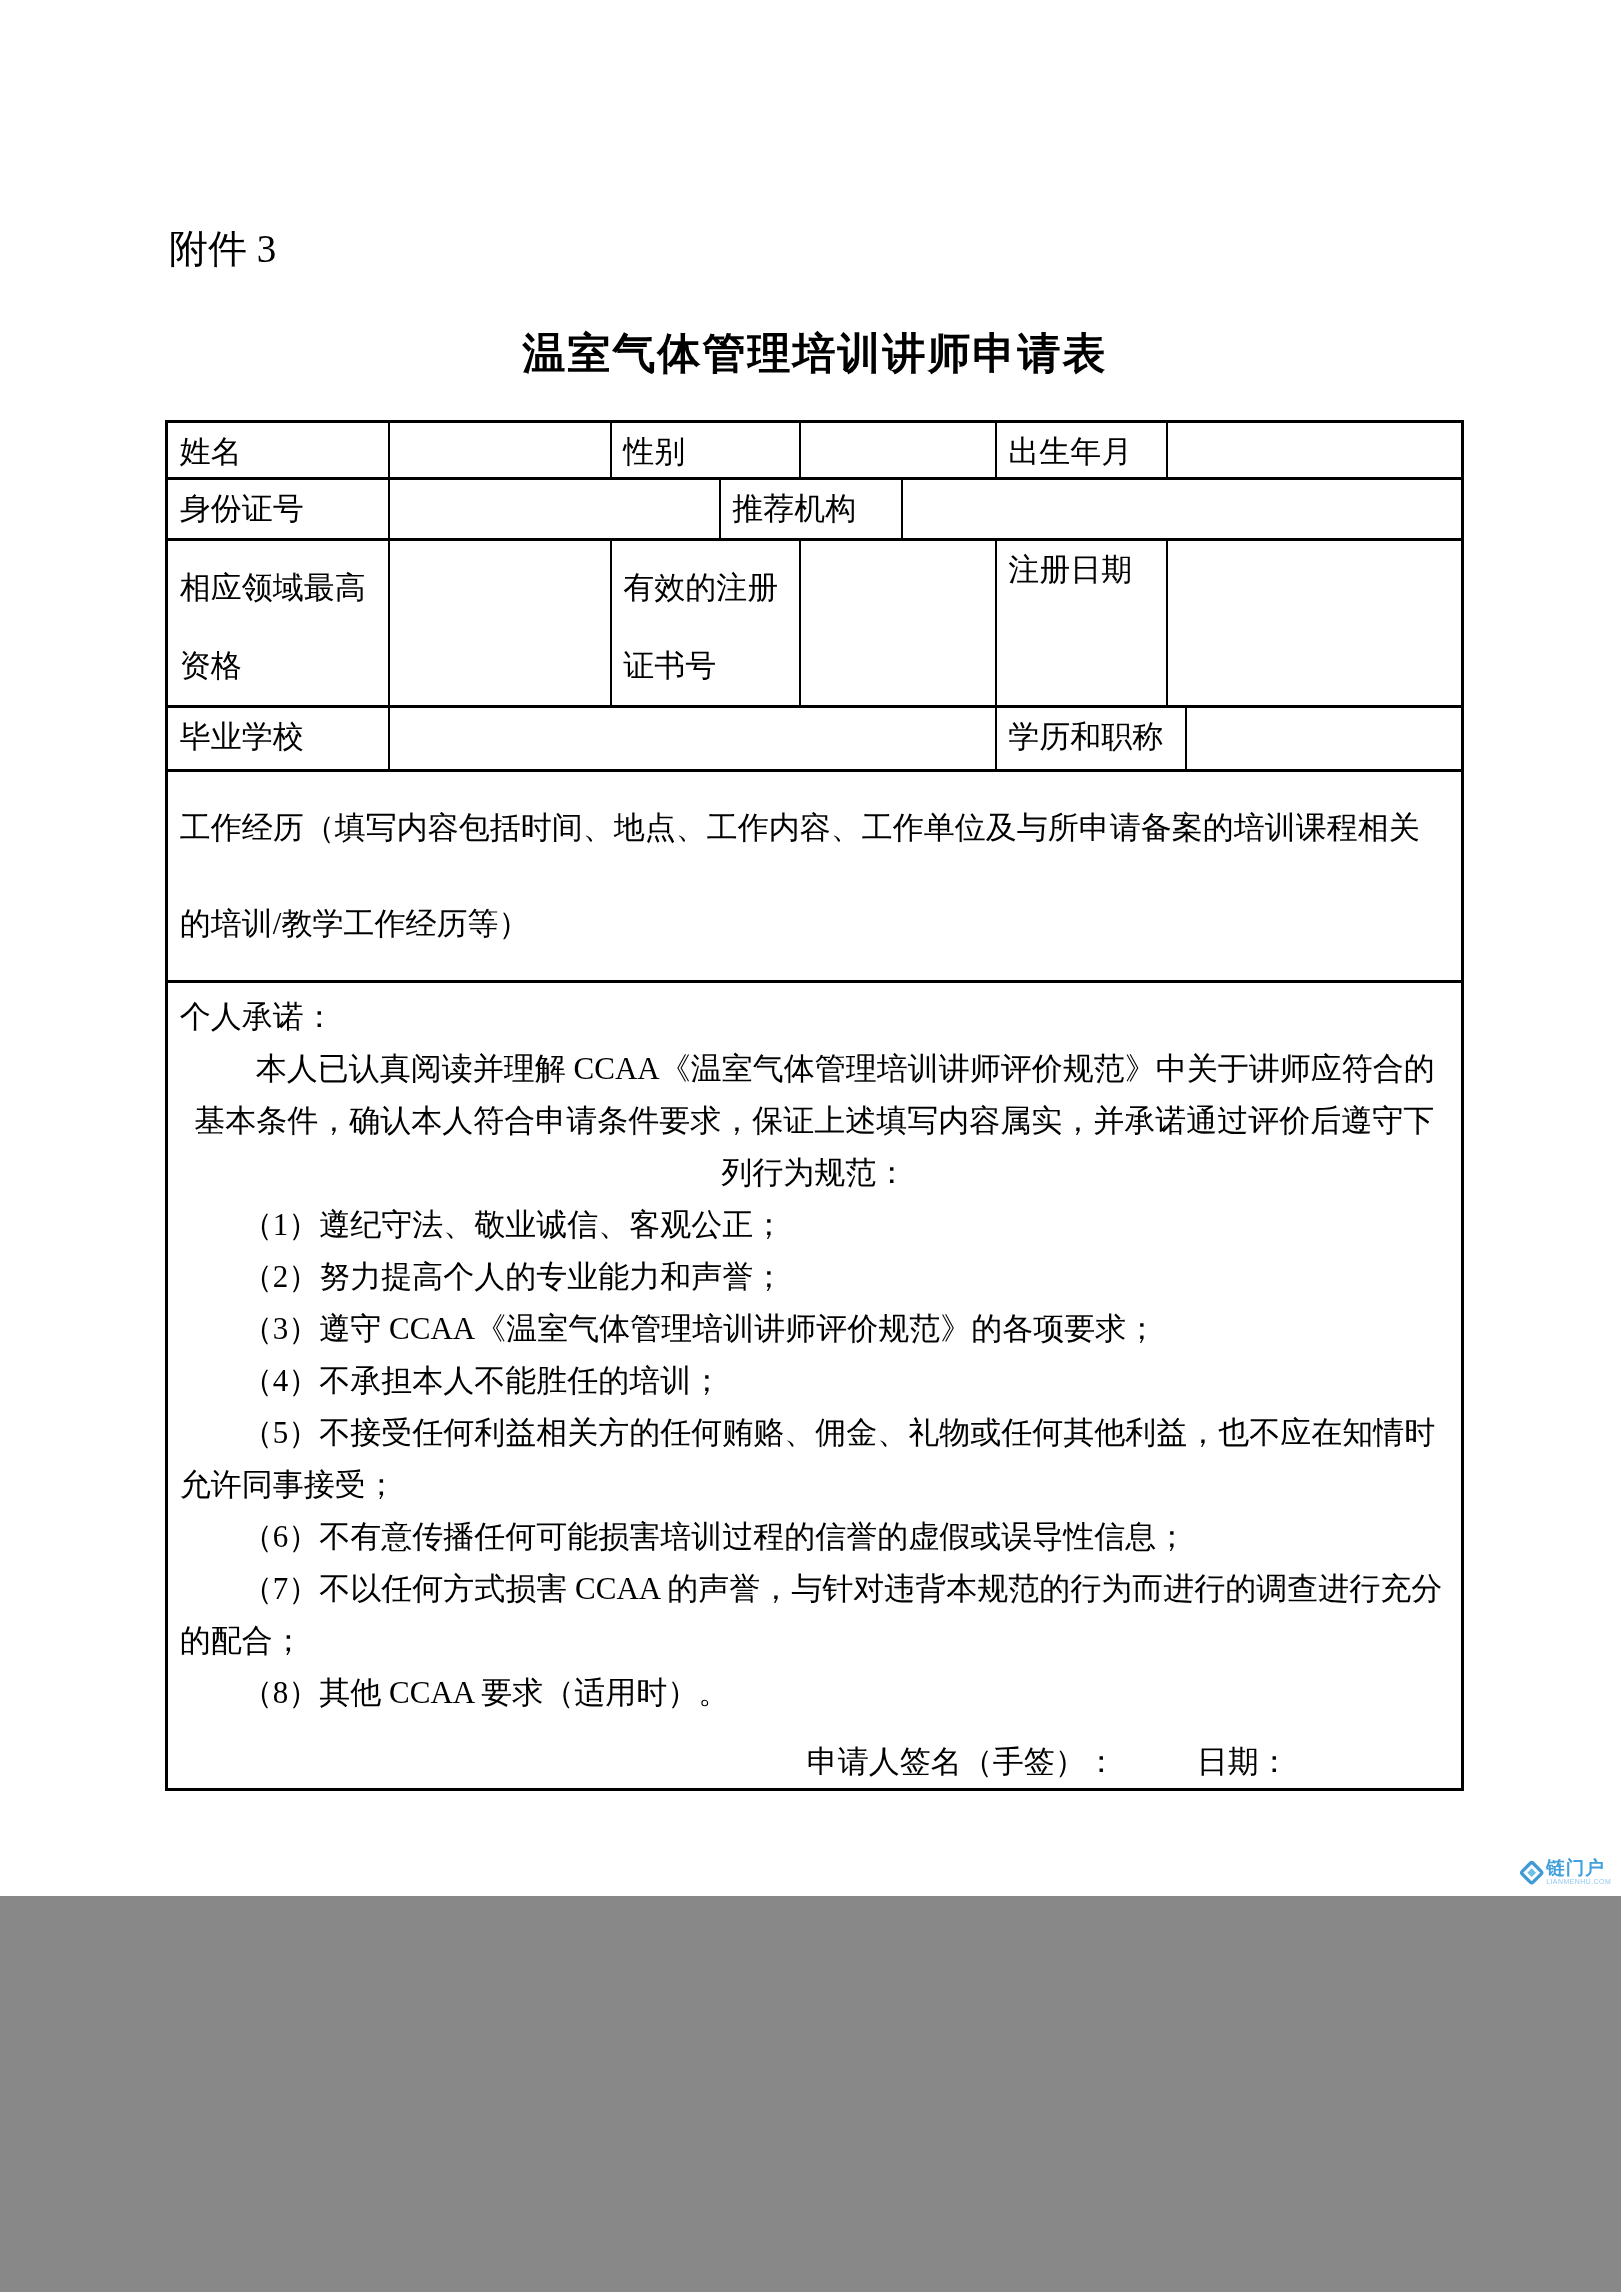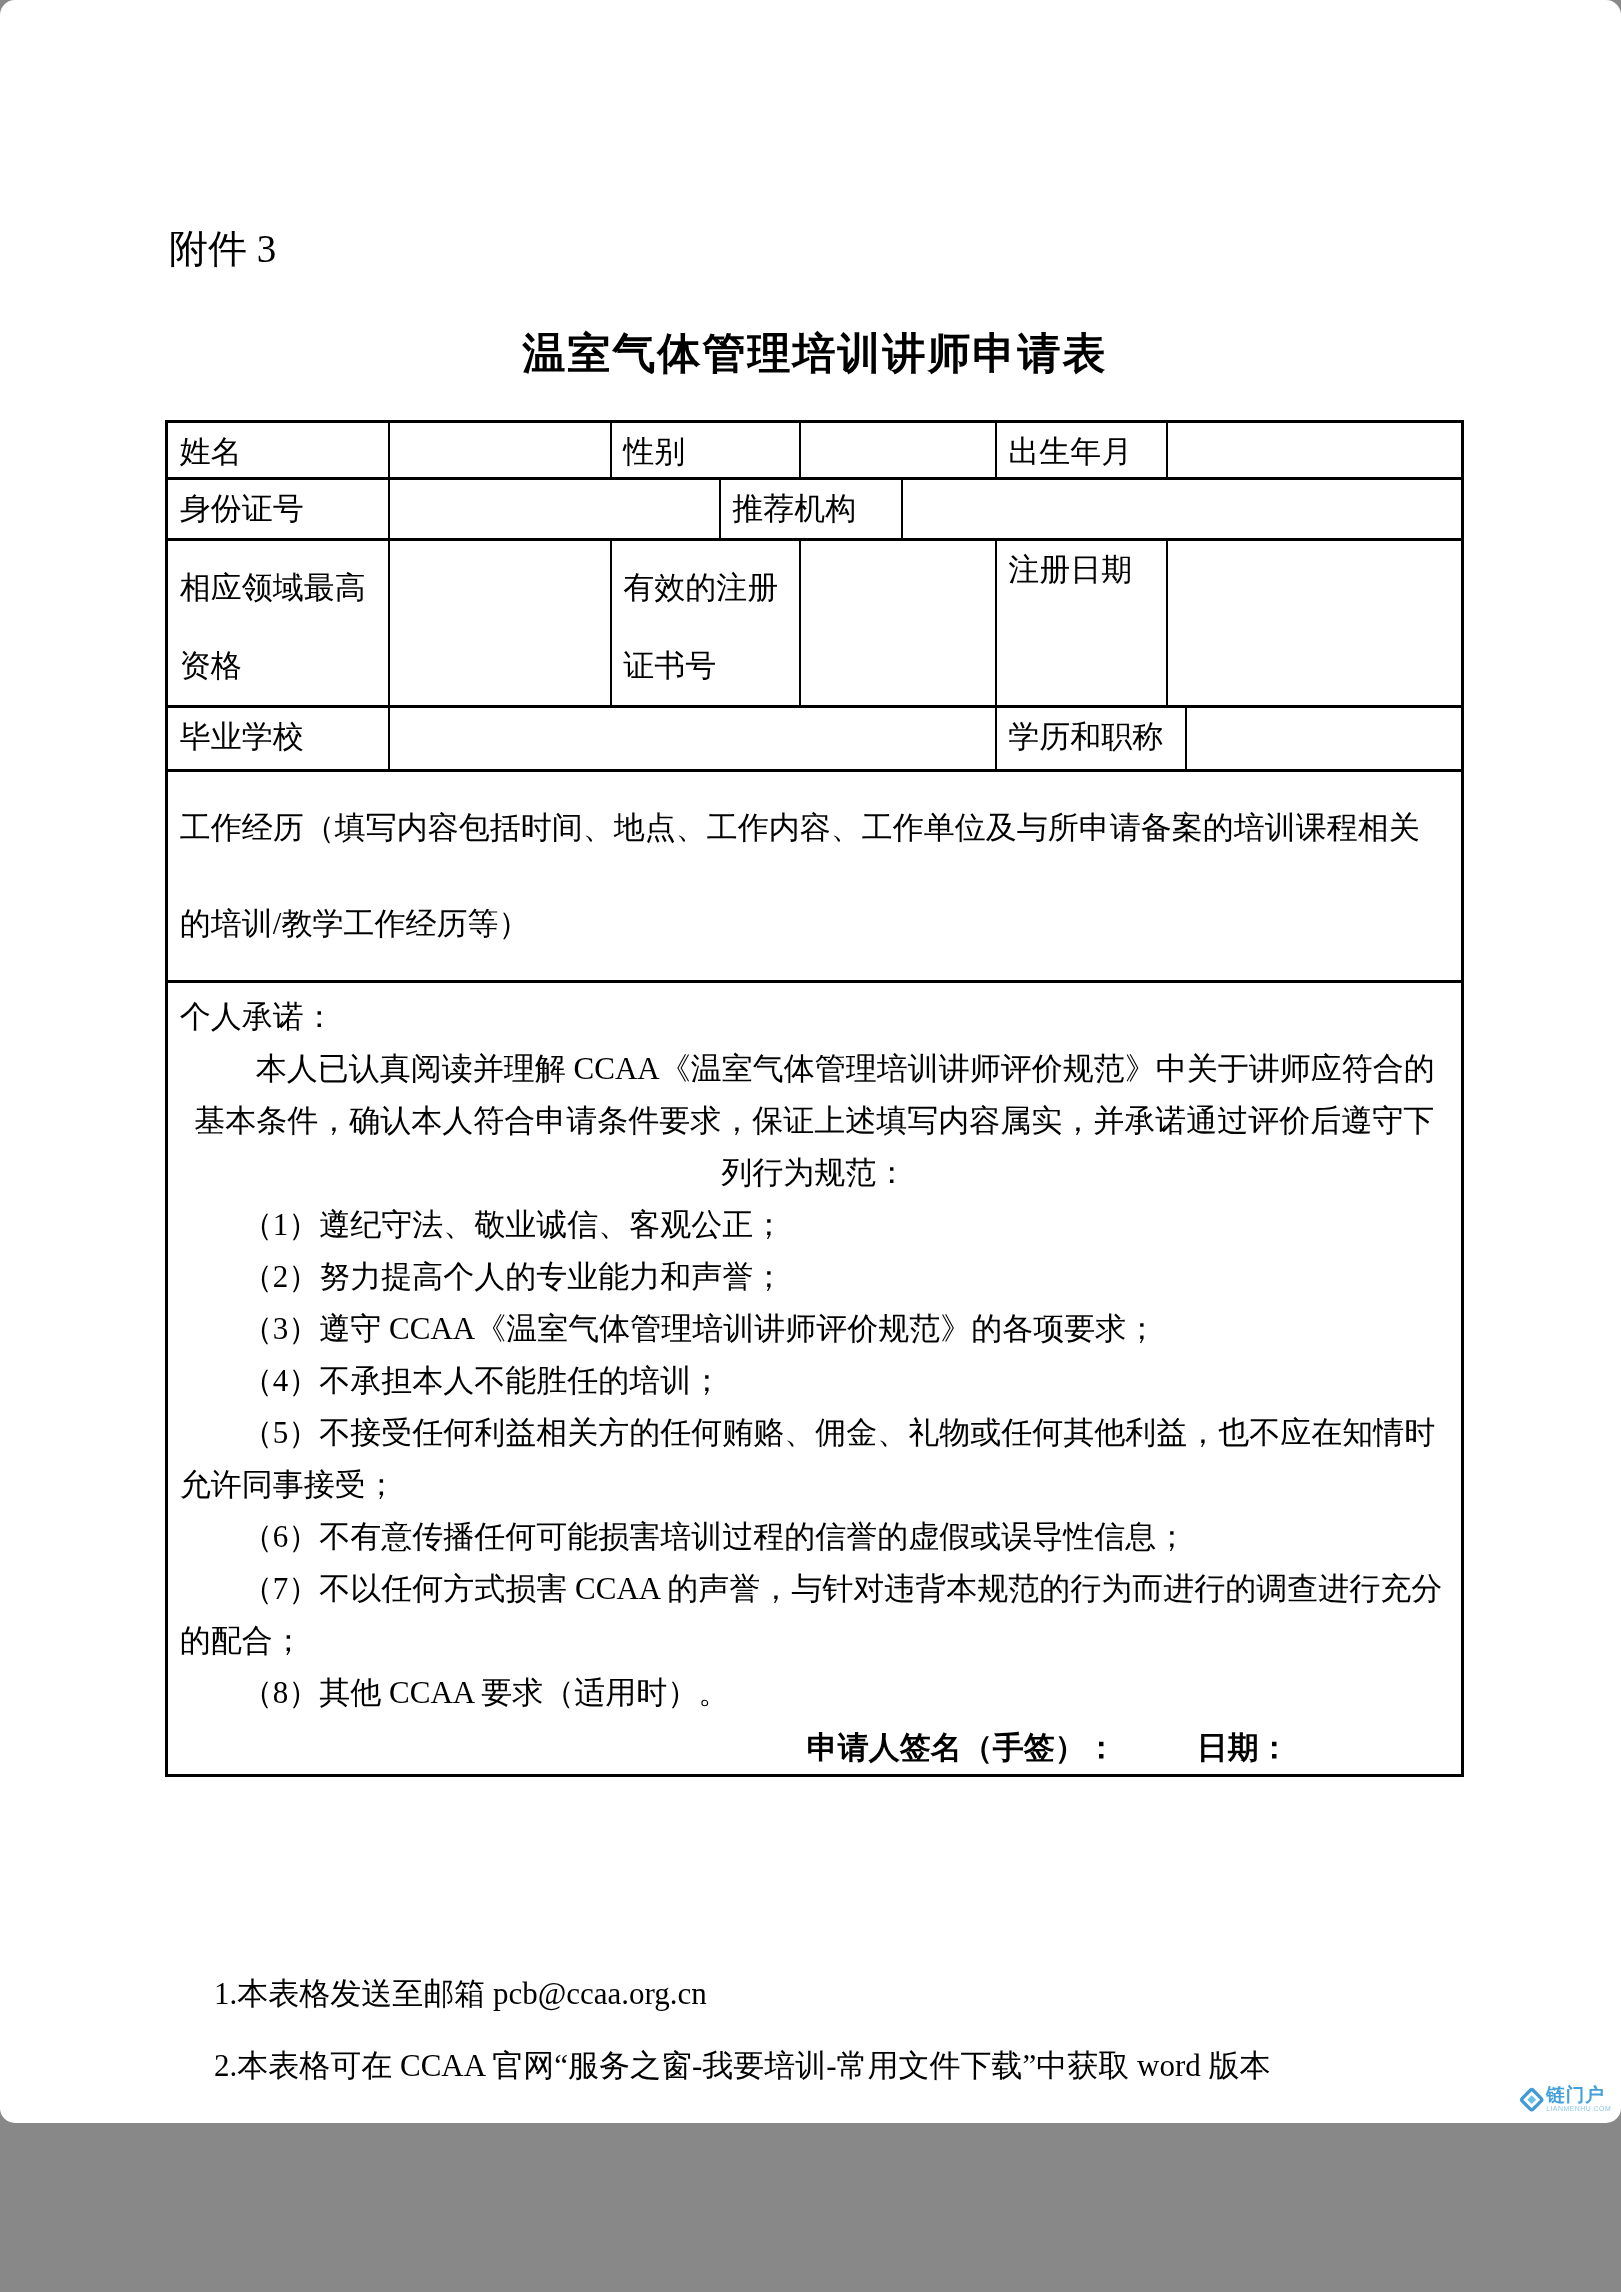--- a/index.html
+++ b/index.html
@@ -1,26 +1,25 @@
 <!DOCTYPE html>
 <html><head>
 <meta charset="utf-8">
 <style>
   * { margin: 0; padding: 0; box-sizing: border-box; }
   html,body { background: #888; }
   .page {
     position: relative;
     width: 1621px;
-    height: 2123px;
+    height: 1896px;
     margin: 0 auto;
     background: #ffffff;
     font-family: "Liberation Serif", "DejaVu Serif", serif;
     color: #000;
     overflow: hidden;
-    border-radius: 15px;
   }
   .attachment {
     position: absolute;
     left: 169px;
     top: 222px;
     font-size: 39px;
   }
   .doc-title {
     position: absolute;
     left: 167px;
@@ -51,21 +50,21 @@
   }
   td.tall-label { line-height: 78px; padding-top: 2px; }
   td.wide { padding: 2px 11.8px; }
   .we-line { line-height: 96px; }
   .bold { font-weight: normal; }
   .mat-line { line-height: 57px; }
   .mat-item { padding-left: 17.6px; }
   .cm-line { line-height: 52px; }
   .cm-para { text-indent: 2em; text-align: center; }
   .cm-item { text-indent: 2em; }
-  .sig-line { padding-left: 627px; margin-top: 3px; font-weight: bold; }
+  .sig-line { padding-left: 627px; margin-top: 17px; }
   .sig-date { margin-left: 80px; }
   .notes {
     position: absolute;
     left: 214px;
     top: 1958px;
     width: 1255px;
     font-size: 31px;
     line-height: 72px;
   }
   .page-footer {

